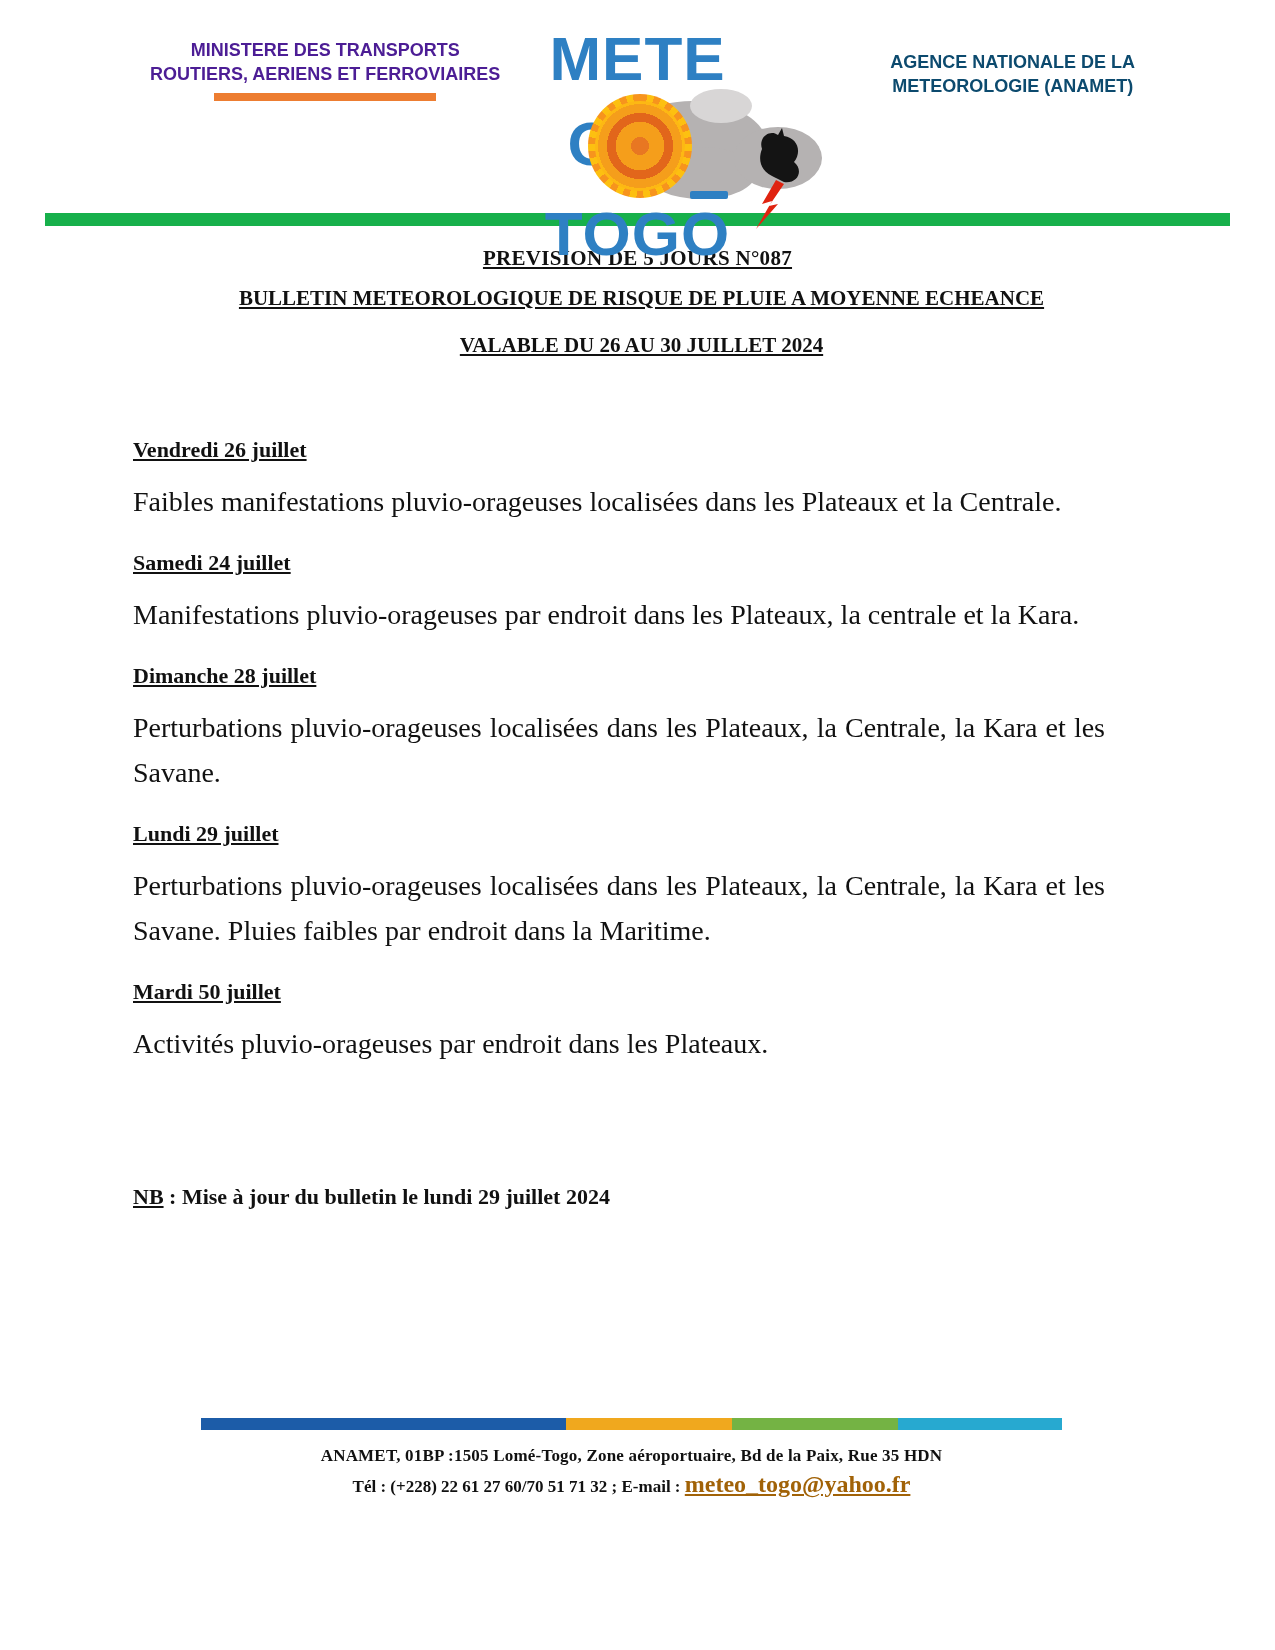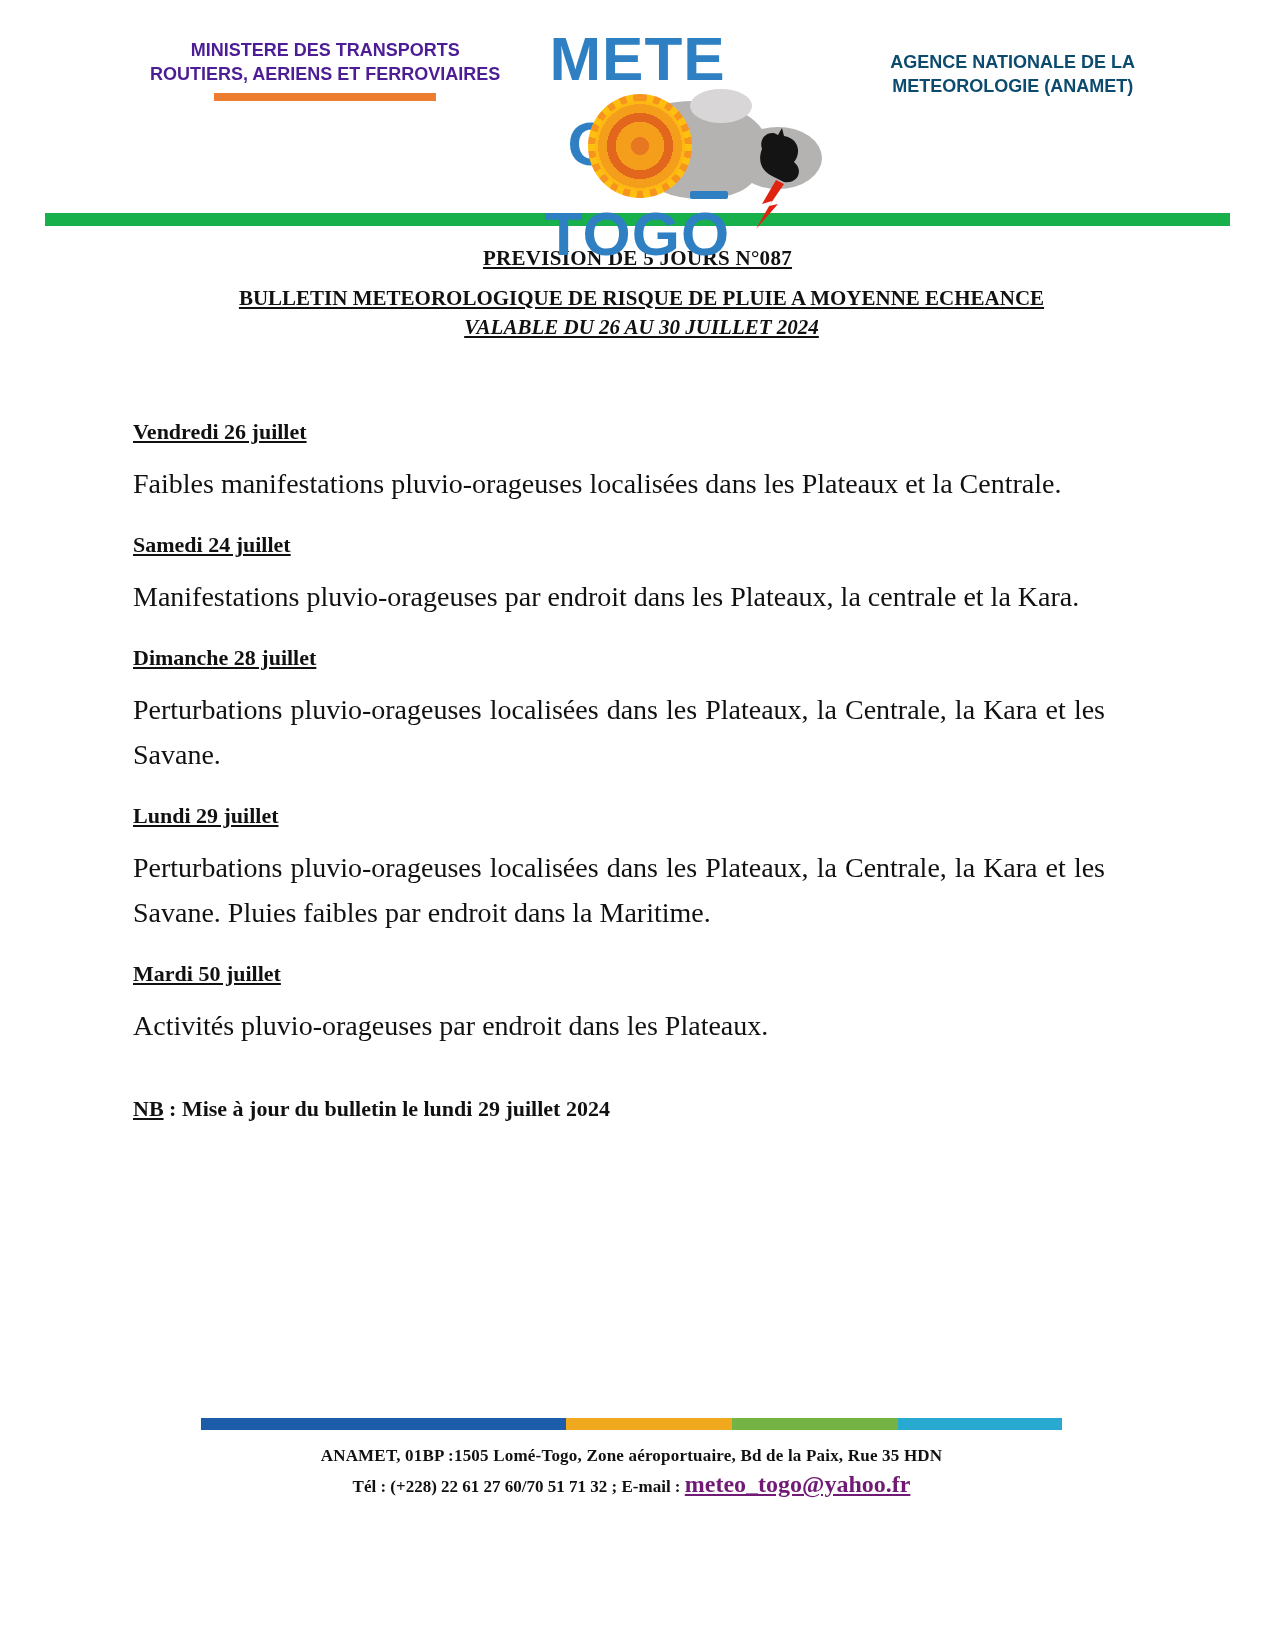--- a/index.html
+++ b/index.html
@@ -59,48 +59,48 @@
   .bird { position:absolute; left:372px; top:40px; z-index:4; }
 
   .green-divider { height:13px; background:#17B04B; margin:8px 45px 0; }
 
   
   .title-block { text-align:center; margin-top:20px; }
   .main-title {
     font-size:21px; font-weight:bold; text-decoration:underline; letter-spacing:0.3px; margin:0;
   }
   .subtitle { font-size:21px; font-weight:bold; text-decoration:underline; margin:14px 0 0; line-height:27px;padding-left:8px; }
-  .subtitle.second { margin-top:2px;font-style:italic; }
+  .subtitle.second { margin-top:20px; }
 
   
   .content { margin:76px 170px 0 133px; }
   .day-heading {
     font-size:22px; font-weight:bold; text-decoration:underline;
     margin:0; line-height:30px;
   }
   .day-text {
     font-size:28px; line-height:45px; margin:14px 0 24px;
   }
   .day-text.justify { text-align:justify; }
-  .note { font-size:22px; font-weight:bold; margin-top:48px; }
+  .note { font-size:22px; font-weight:bold; margin-top:118px; }
   .note-label { text-decoration:underline; }
 
   
   .footer { position:absolute; top:1418px; left:0; right:12px; text-align:center; }
   .footer-bar { width:862px; height:12px; margin:0 auto; display:flex; }
   .footer-bar .seg-blue   { width:42.4%; background:#1C5CA8; }
   .footer-bar .seg-orange { width:19.3%; background:#F0A81E; }
   .footer-bar .seg-green  { width:19.2%; background:#74B344; }
   .footer-bar .seg-cyan   { width:19.1%; background:#27A9D0; }
   .footer-address {
     margin-top:16px; font-size:17px; font-weight:bold; letter-spacing:0.2px;
   }
   .footer-contact { margin-top:5px; font-size:17px; font-weight:bold; }
   .footer-email {
-    font-size:24px; font-weight:bold; text-decoration:underline; color:#701a75;
+    font-size:24px; font-weight:bold; text-decoration:underline; color:#a16207;
   }
 </style>
 </head>
 <body>
 
 <div class="header-row">
   <div class="ministry">
     <div>MINISTERE DES TRANSPORTS</div>
     <div>ROUTIERS, AERIENS ET FERROVIAIRES</div>
     <div class="ministry-bar"></div>

